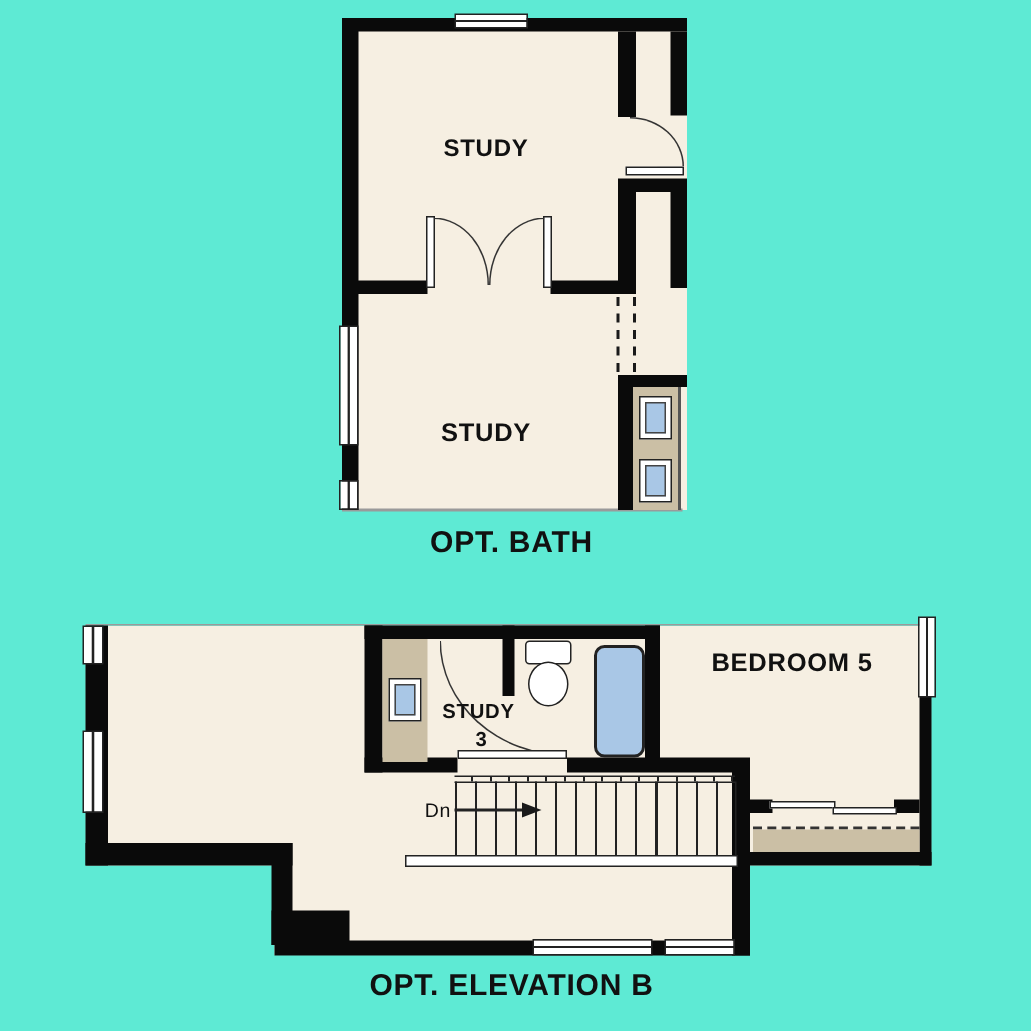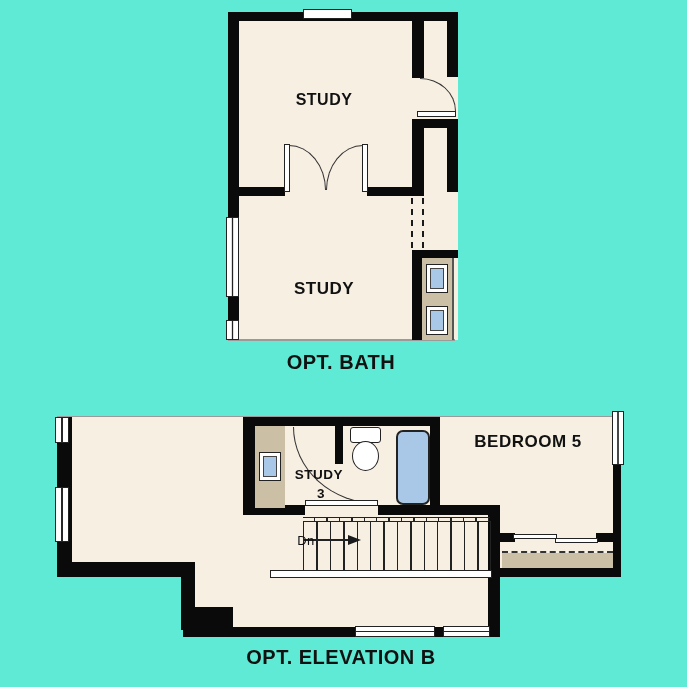--- a/index.html
+++ b/index.html
@@ -128,21 +128,21 @@
     <div class="toilet-tank" style="left:350px;top:427px;width:31px;height:16px;"></div>
     <div class="toilet-bowl" style="left:352px;top:441px;width:27px;height:30px;"></div>
 
     <div class="tub" style="left:396px;top:430px;width:34px;height:75px;"></div>
 
     <div class="railtop" style="left:303px;top:517px;width:187px;height:4.6px;"></div>
     <div class="treads" style="left:303px;top:521px;width:188px;height:49px;"></div>
     <div class="railbottom" style="left:270px;top:570px;width:222px;height:8px;"></div>
     <div class="arrow-line" style="left:303px;top:539px;width:46px;height:1.6px;"></div>
     <div class="arrow-head" style="left:348px;top:534.5px;"></div>
-    <div class="room-label" style="left:292px;top:540px;font-size:13px;font-weight:normal;margin-left:14px;">Dn</div>
+    <div class="room-label" style="left:292px;top:540px;font-size:13px;font-weight:normal;">Dn</div>
 
     <div class="leaf" style="left:513px;top:534px;width:44px;height:4.6px;"></div>
     <div class="leaf" style="left:555px;top:538px;width:43px;height:4.6px;"></div>
     <div class="shelf-dash" style="left:502px;top:551px;width:111px;"></div>
     <div class="tan" style="left:502px;top:553px;width:111px;height:15px;"></div>
 
     <div class="room-label" style="left:528px;top:442px;font-size:17px;">BEDROOM 5</div>
     <div class="room-label" style="left:319px;top:474px;font-size:13.5px;">STUDY</div>
     <div class="room-label" style="left:321px;top:493px;font-size:13.5px;">3</div>
     <div class="caption" style="left:341px;top:646px;">OPT. ELEVATION B</div>

